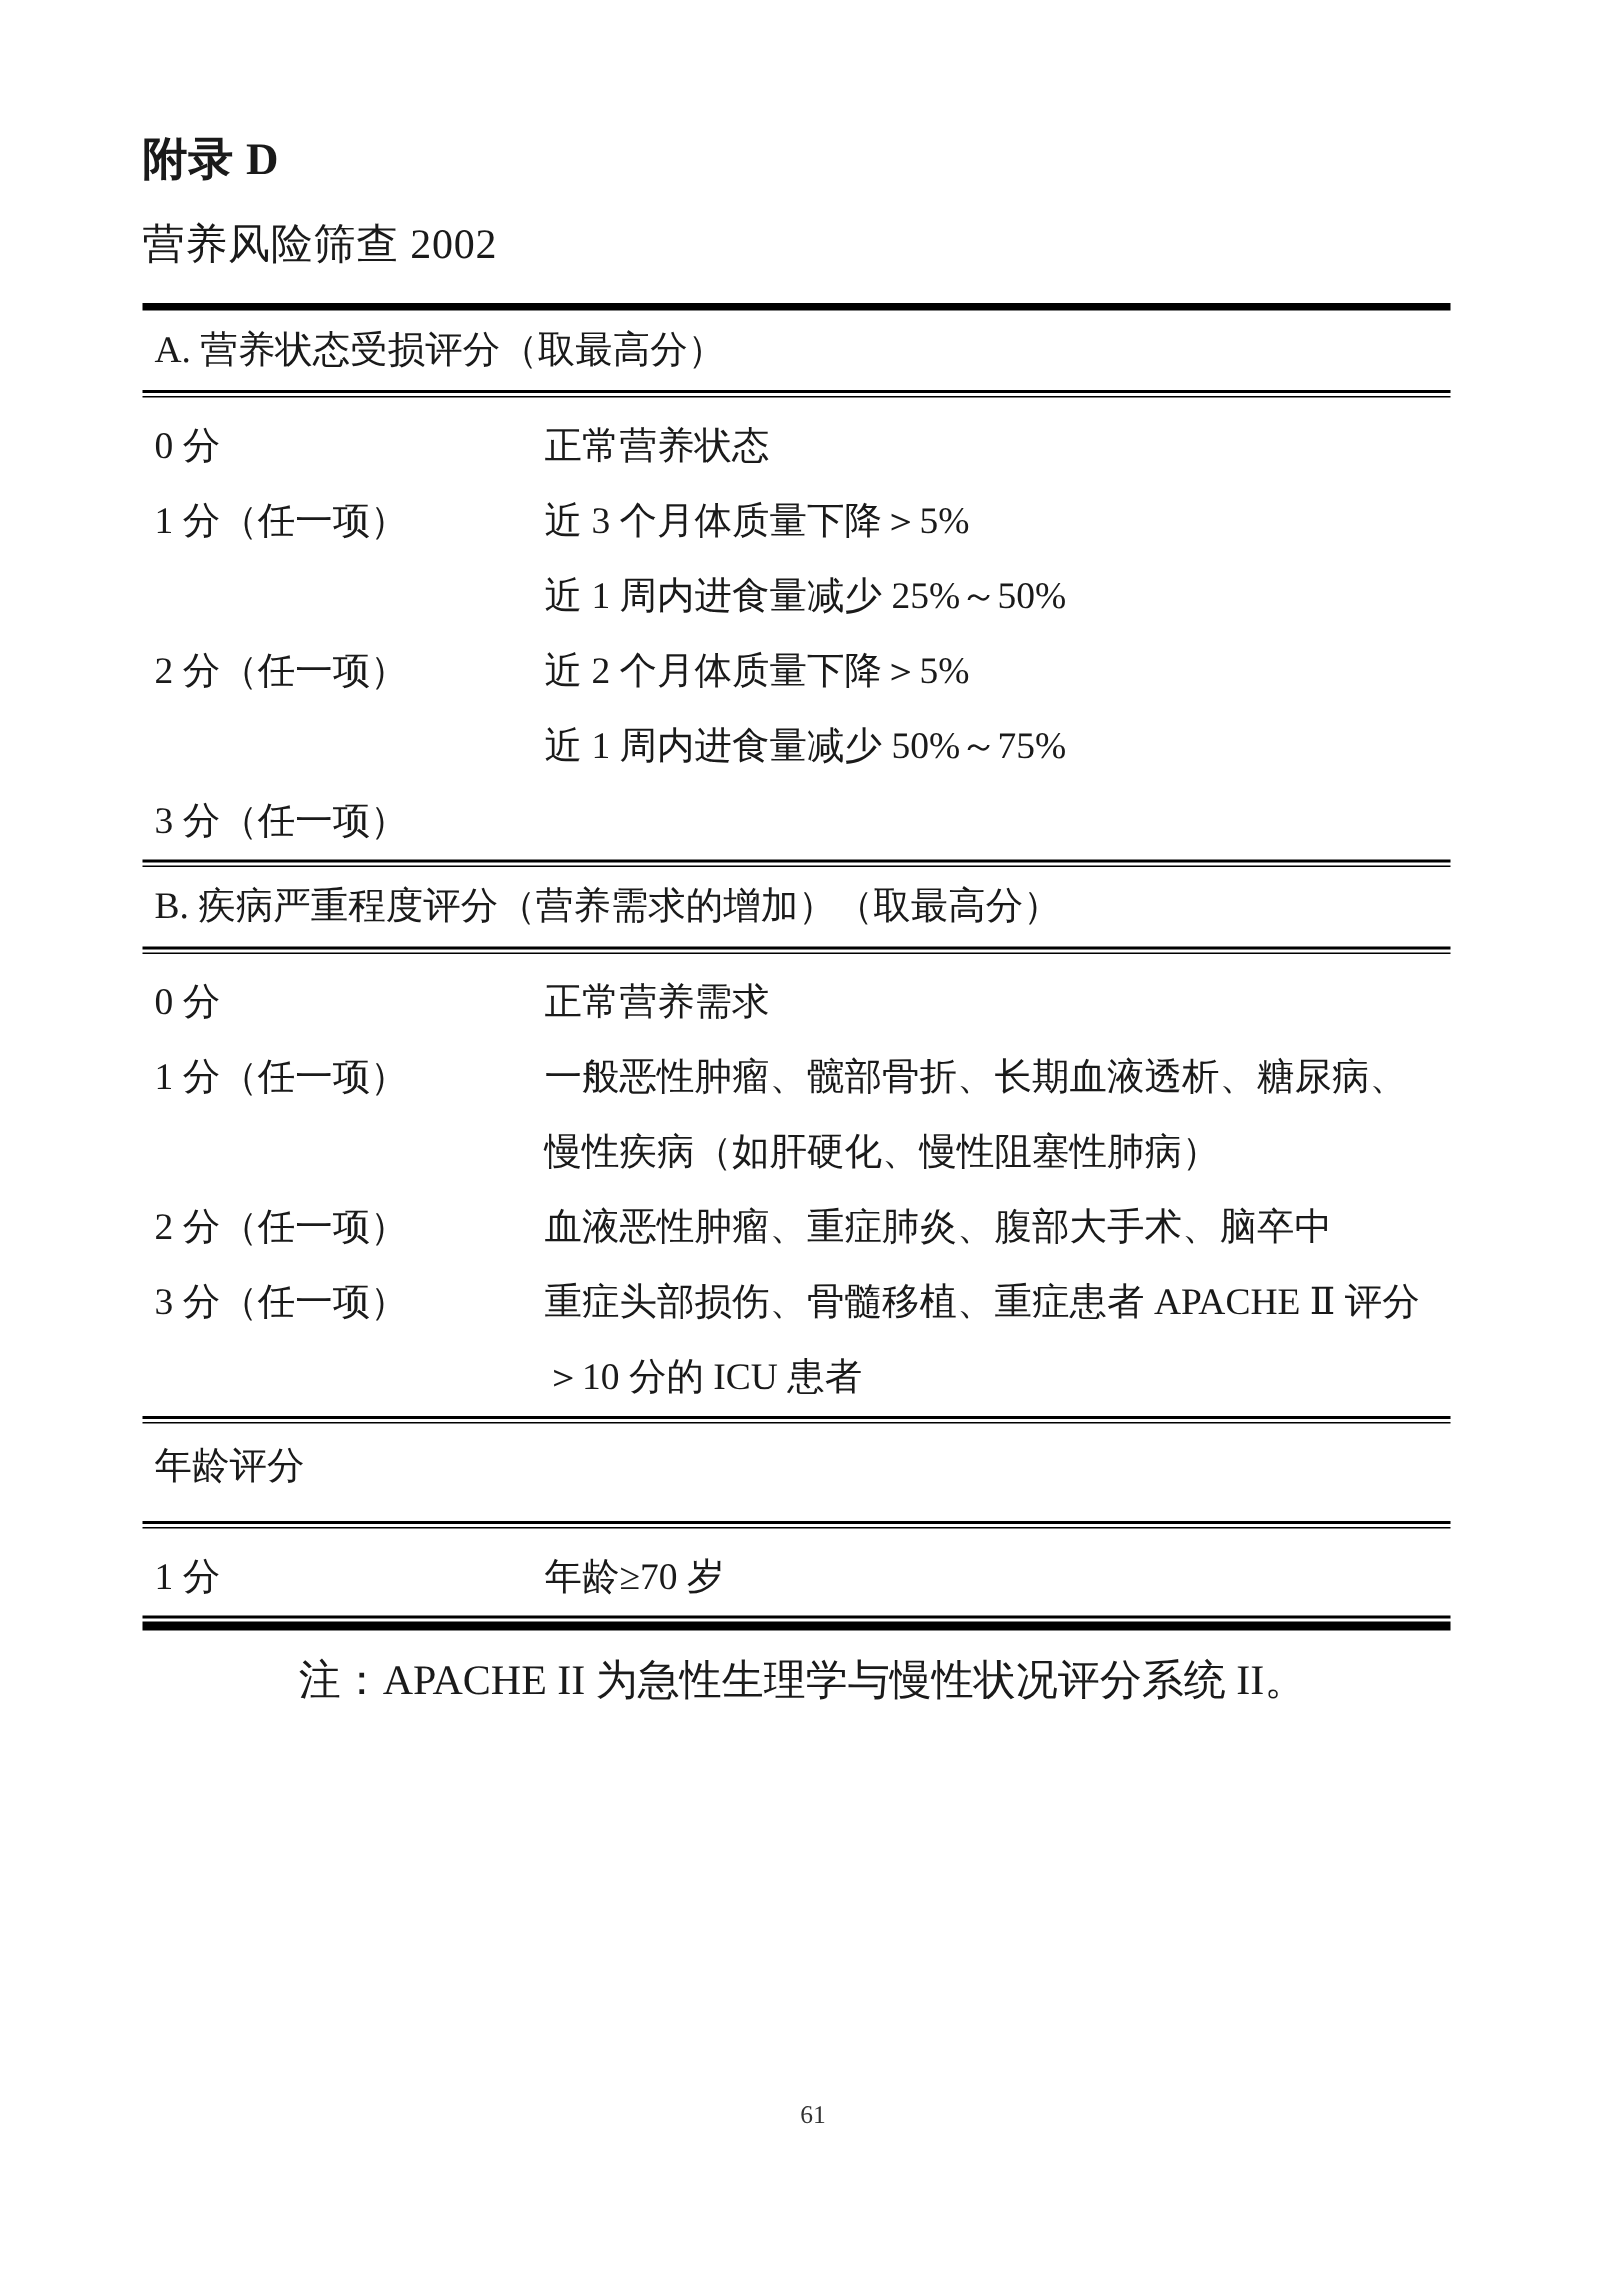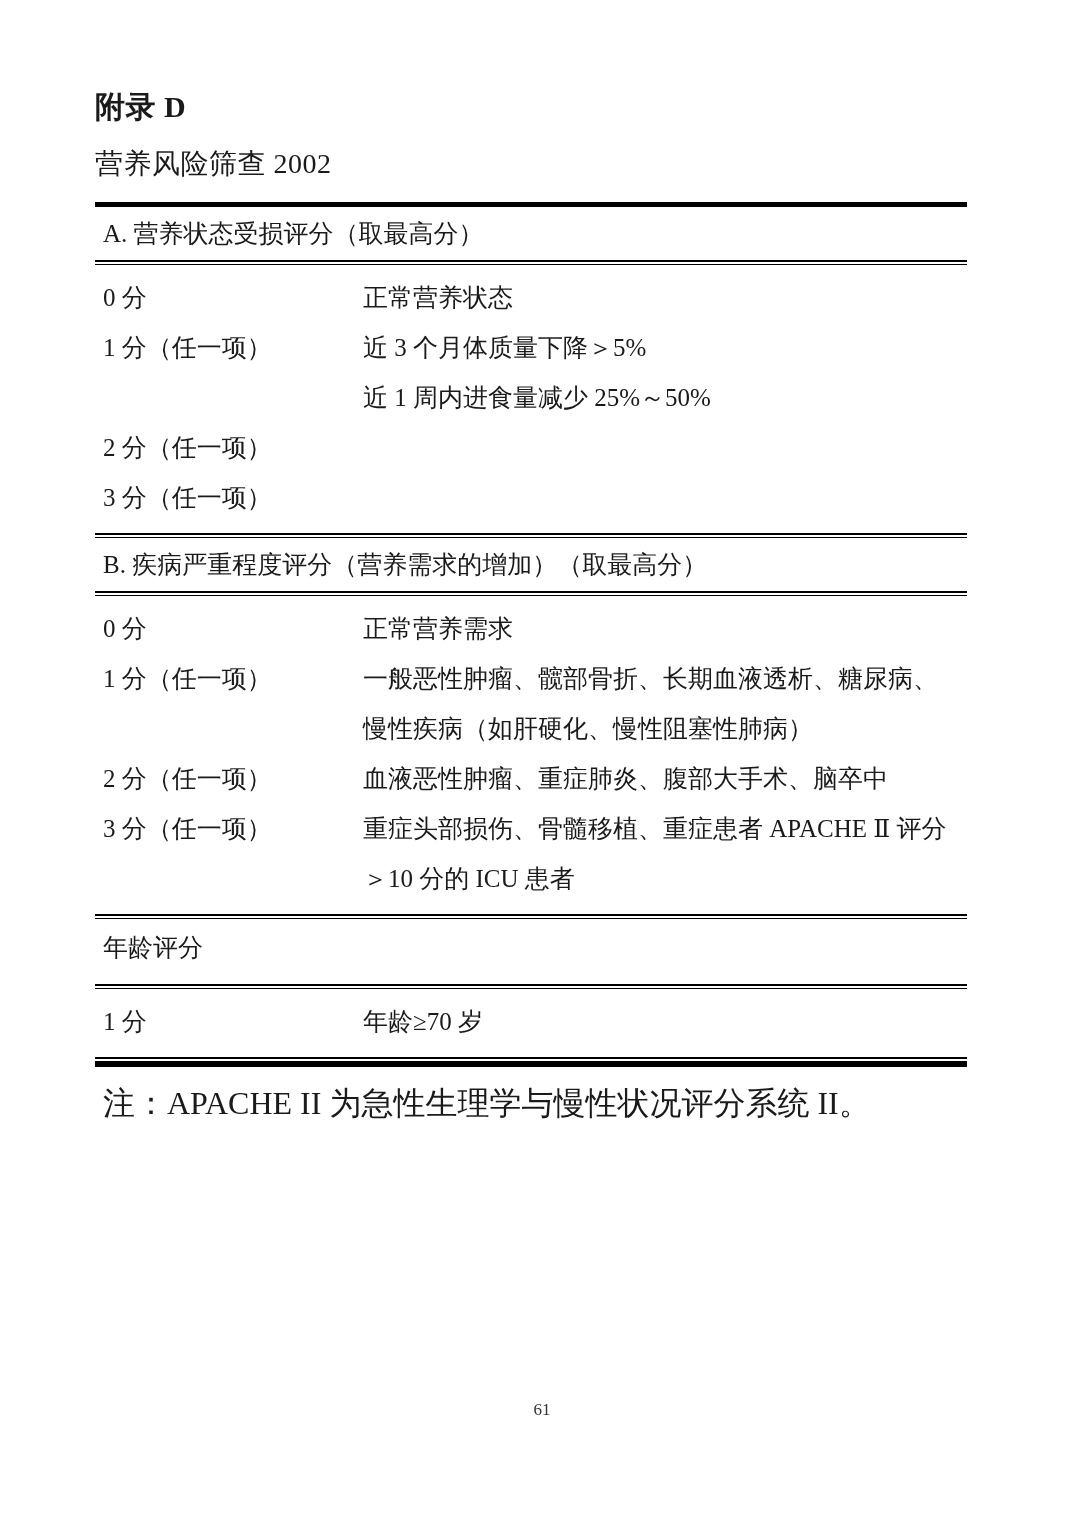--- a/index.html
+++ b/index.html
@@ -89,34 +89,35 @@
     flex: 1 1 auto;
     font-size: 25px;
     line-height: 50px;
   }
   .desc-line {
     display: block;
     white-space: nowrap;
   }
 
   .block-pad-top { padding-top: 8px; }
-  .block-pad-bot { padding-bottom: 10px; }
+  .block-pad-bot { }
 
   .plain-row {
     font-size: 25px;
     line-height: 1.0;
     padding: 16px 0 24px 8px;
     white-space: nowrap;
   }
 
   .note {
-    font-size: 32px;
+    font-size: 28px;
     line-height: 1.0;
     padding: 20px 0 0 8px;
     white-space: nowrap;
+    text-align: center;
   }
 
   .page-number {
     position: absolute;
     left: 2px;
     top: 1400px;
     width: 1080px;
     text-align: center;
     font-size: 17px;
     color: #333333;
@@ -152,20 +153,24 @@
         <div class="row">
           <div class="row-score">1 分（任一项）</div>
           <div class="row-desc">
             <span class="desc-line">近 3 个月体质量下降＞5%</span>
             <span class="desc-line">近 1 周内进食量减少 25%～50%</span>
           </div>
         </div>
 
         <div class="row">
           <div class="row-score">2 分（任一项）</div>
+          <div class="row-desc">
+            <span class="desc-line">近 2 个月体质量下降＞5%</span>
+            <span class="desc-line">近 1 周内进食量减少 50%～75%</span>
+          </div>
         </div>
 
         <div class="row">
           <div class="row-score">3 分（任一项）</div>
         </div>
 
       </div>
 
       <div class="rule-double"></div>
 

